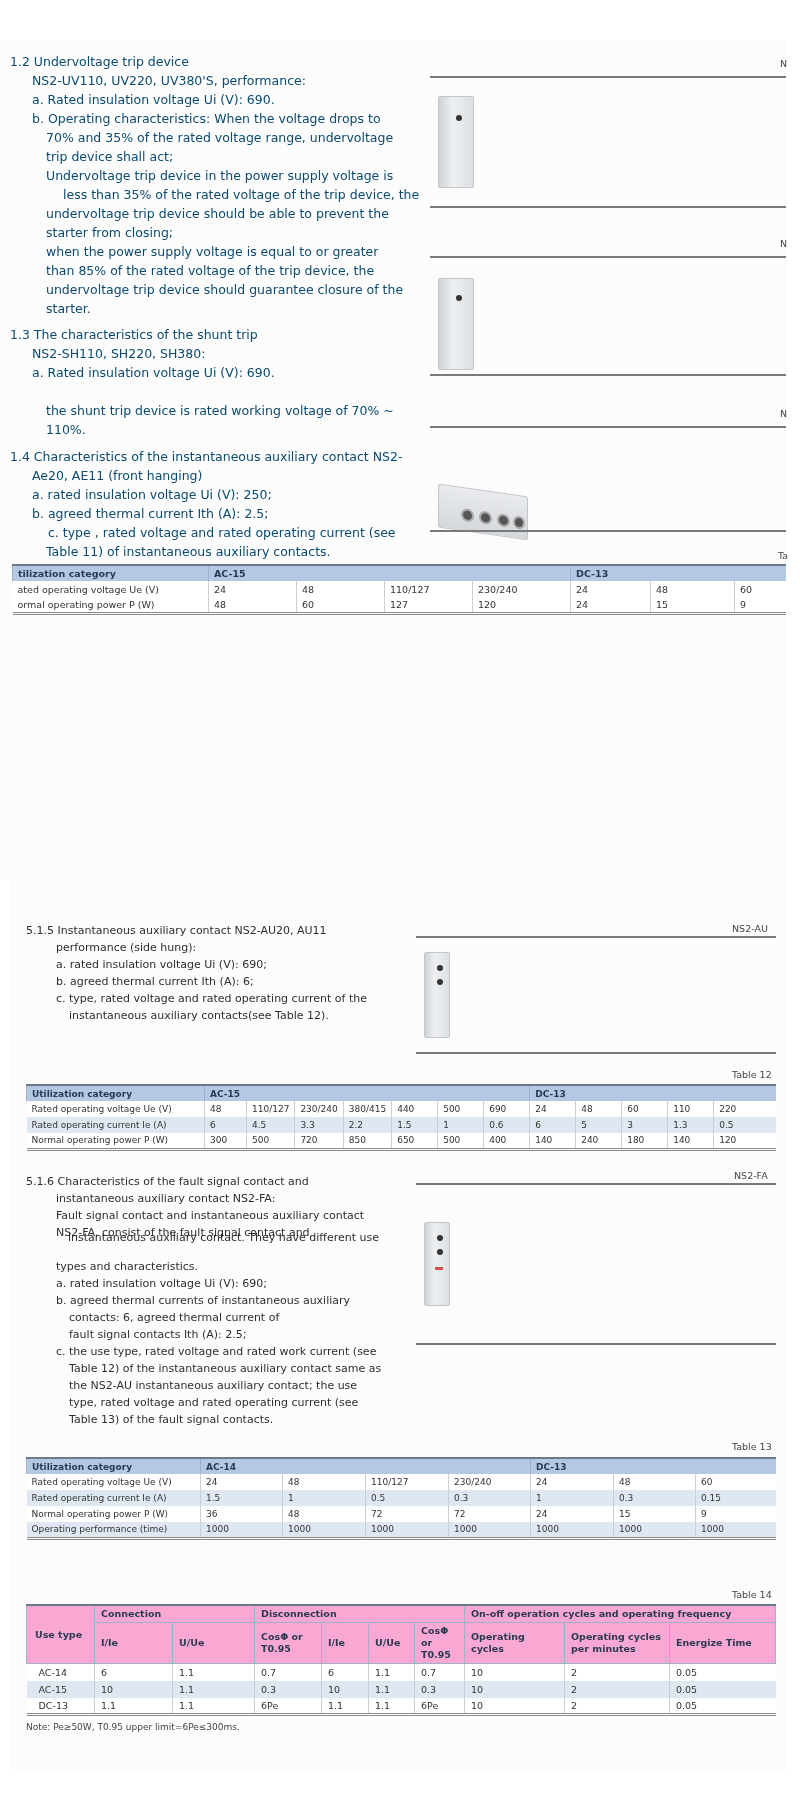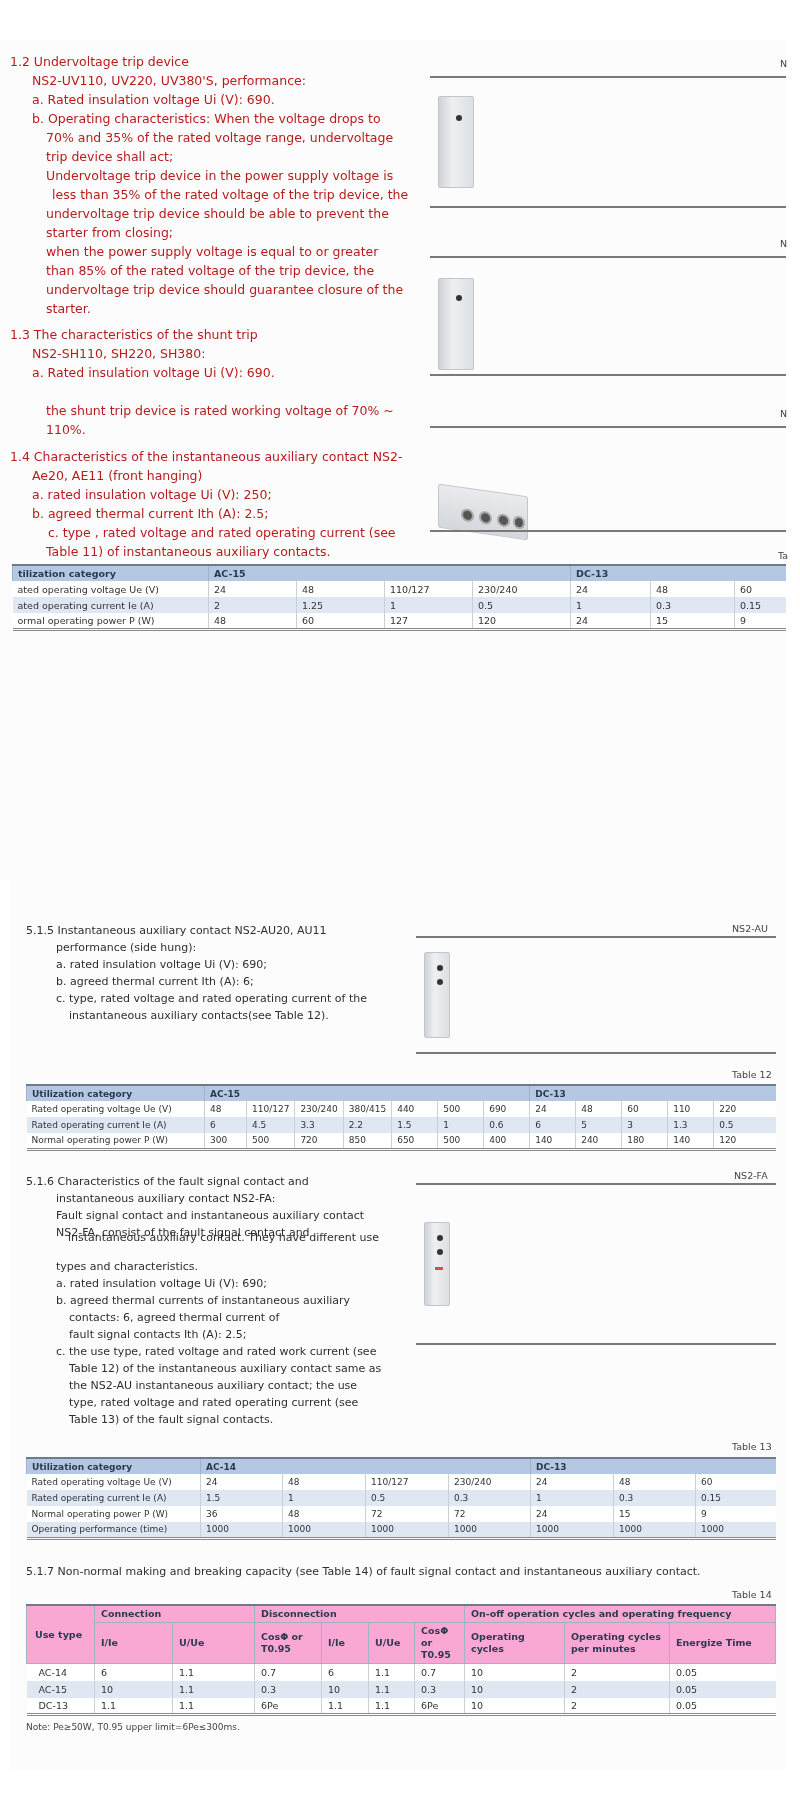--- a/index.html
+++ b/index.html
@@ -2,21 +2,21 @@
 <html><head>
 <meta charset="utf-8">
 <style>
   * { box-sizing: border-box; margin: 0; padding: 0; }
   html, body { width: 800px; height: 1800px; background: #ffffff; overflow: hidden; }
   body { font-family: "DejaVu Sans", "Liberation Sans", sans-serif; color: #333; position: relative; }
   .page { position: absolute; background: #fcfcfc; }
   .page1 { left: 0; top: 40px; width: 786px; height: 840px; }
   .page2 { left: 10px; top: 880px; width: 776px; height: 890px; }
 
-  .txt { position: absolute; font-size: 12.5px; line-height: 19px; color: #b91c1c; white-space: nowrap; }
+  .txt { position: absolute; font-size: 12.5px; line-height: 19px; color: #0c4a6e; white-space: nowrap; }
   .txt2 { position: absolute; font-size: 11px; line-height: 17.5px; color: #2e2e2e; white-space: nowrap; }
   .hr { position: absolute; height: 2px; background: #7a7a7a; }
   .tag { position: absolute; font-size: 9.5px; color: #444; white-space: nowrap; }
 
   .prod { position: absolute; }
   .dev-v { background: linear-gradient(90deg, #cfd2d6, #eef0f2 40%, #dcdfe3); border: 1px solid #c2c5c9; border-radius: 2px; }
   .dev-v .hole { position: absolute; width: 6px; height: 6px; background: #333; border-radius: 50%; }
   .dev-h { background: linear-gradient(180deg, #e9ebee, #d4d7db); border: 1px solid #c2c5c9; border-radius: 3px; }
   .dev-h .term { position: absolute; width: 13px; height: 13px; background: #555; border: 2px solid #aaa; border-radius: 50%; top: 20px; }
 
@@ -40,21 +40,21 @@
 
 <div class="page page1">
 
   <div class="txt" style="left:10px; top:12px;">1.2 Undervoltage trip device</div>
   <div class="txt" style="left:32px; top:31px;">NS2-UV110, UV220, UV380'S, performance:</div>
   <div class="txt" style="left:32px; top:50px;">a. Rated insulation voltage Ui (V): 690.</div>
   <div class="txt" style="left:32px; top:69px;">b. Operating characteristics: When the voltage drops to</div>
   <div class="txt" style="left:46px; top:88px;">70% and 35% of the rated voltage range, undervoltage</div>
   <div class="txt" style="left:46px; top:107px;">trip device shall act;</div>
   <div class="txt" style="left:46px; top:126px;">Undervoltage trip device in the power supply voltage is</div>
-  <div class="txt" style="left:52px; top:145px;text-align:right;">less than 35% of the rated voltage of the trip device, the</div>
+  <div class="txt" style="left:63px; top:145px;text-align:right;">less than 35% of the rated voltage of the trip device, the</div>
   <div class="txt" style="left:46px; top:164px;">undervoltage trip device should be able to prevent the</div>
   <div class="txt" style="left:46px; top:183px;">starter from closing;</div>
   <div class="txt" style="left:46px; top:202px;">when the power supply voltage is equal to or greater</div>
   <div class="txt" style="left:46px; top:221px;">than 85% of the rated voltage of the trip device, the</div>
   <div class="txt" style="left:46px; top:240px;">undervoltage trip device should guarantee closure of the</div>
   <div class="txt" style="left:46px; top:259px;">starter.</div>
 
   <div class="txt" style="left:10px; top:285px;">1.3 The characteristics of the shunt trip</div>
   <div class="txt" style="left:32px; top:304px;">NS2-SH110, SH220, SH380:</div>
   <div class="txt" style="left:32px; top:323px;">a. Rated insulation voltage Ui (V): 690.</div>
@@ -114,30 +114,20 @@
     <tr>
       <td>ated operating voltage Ue (V)</td>
       <td>24</td>
       <td>48</td>
       <td>110/127</td>
       <td>230/240</td>
       <td>24</td>
       <td>48</td>
       <td>60</td>
     </tr>
-    <tr class="alt">
-      <td>ated operating current Ie (A)</td>
-      <td>2</td>
-      <td>1.25</td>
-      <td>1</td>
-      <td>0.5</td>
-      <td>1</td>
-      <td>0.3</td>
-      <td>0.15</td>
-    </tr>
     <tr>
       <td>ormal operating power P (W)</td>
       <td>48</td>
       <td>60</td>
       <td>127</td>
       <td>120</td>
       <td>24</td>
       <td>15</td>
       <td>9</td>
     </tr>
@@ -314,21 +304,20 @@
       <td>1000</td>
       <td>1000</td>
       <td>1000</td>
       <td>1000</td>
       <td>1000</td>
       <td>1000</td>
     </tr>
   </tbody>
     </table>
 
-  <div class="txt2" style="left:16px; top:683px;">5.1.7 Non-normal making and breaking capacity (see Table 14) of fault signal contact and instantaneous auxiliary contact.</div>
 
   <div class="cap" style="left:722px; top:709px;">Table 14</div>
 
   <table class="t14" style="left:16px; top:724px; width:750px;">
     <colgroup>
       <col style="width:68px">
         <col style="width:78px">
         <col style="width:82px">
         <col style="width:67px">
         <col style="width:47px">

